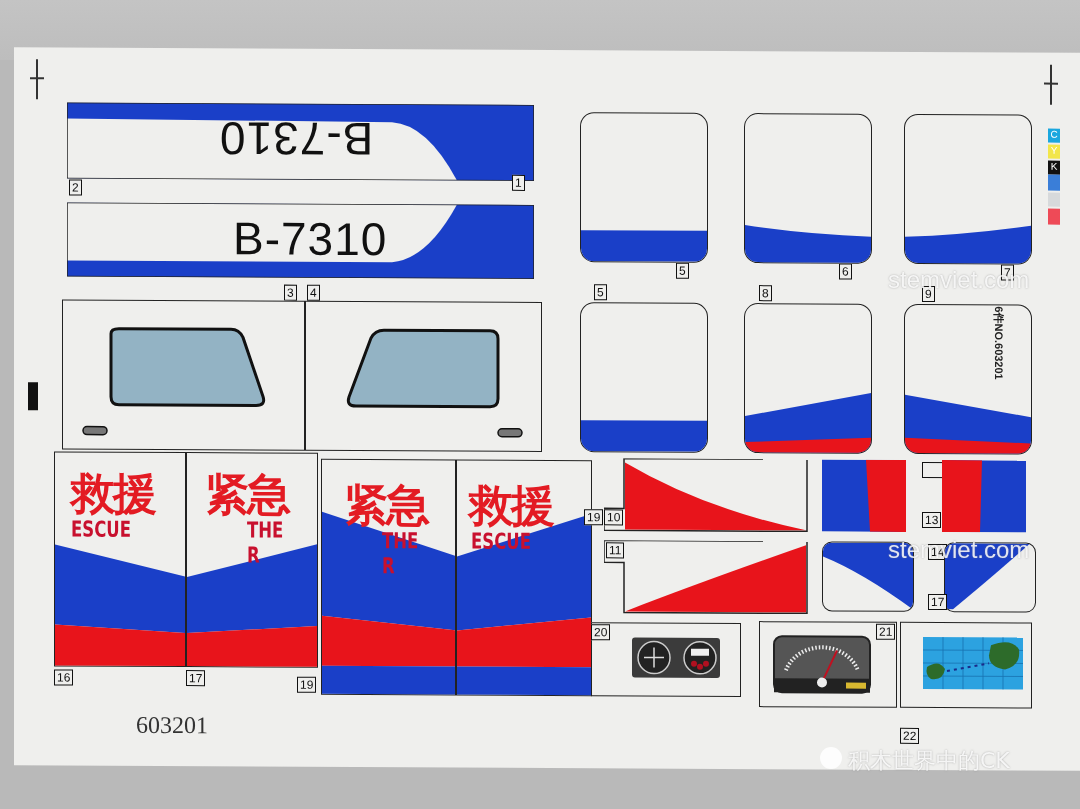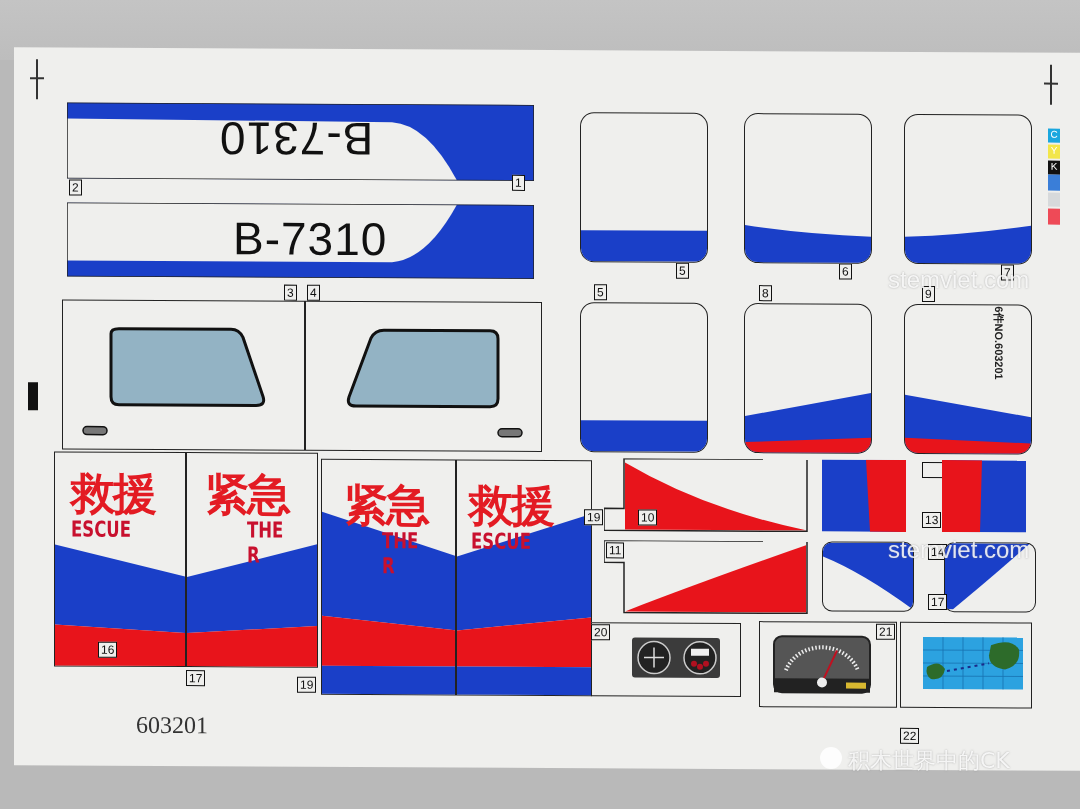--- a/index.html
+++ b/index.html
@@ -110,21 +110,21 @@
   <div class="abs" style="left:992px;top:254px;font-size:11px;font-weight:bold;color:#222;transform:rotate(90deg);transform-origin:left top;white-space:nowrap;">6件NO.603201</div>
 
   <div class="outline" style="left:40px;top:404px;width:132px;height:215px;overflow:hidden;background:#efefed;">
     <svg width="132" height="215" style="position:absolute;left:0;top:0;">
       <path d="M0,92 L132,124 L132,180 L0,172 Z" fill="#1a3fc8"></path>
       <path d="M0,172 L132,180 L132,215 L0,215 Z" fill="#e8141b"></path>
     </svg>
     <div class="cjk" style="left:16px;top:12px;">救援</div>
     <div class="en" style="left:16px;top:64px;">ESCUE</div>
   </div>
-  <div class="num" style="left:40px;top:594px;margin-left:44px;">16</div>
+  <div class="num" style="left:40px;top:622px;">16</div>
   <div class="outline" style="left:172px;top:404px;width:132px;height:215px;overflow:hidden;background:#efefed;">
     <svg width="132" height="215" style="position:absolute;left:0;top:0;">
       <path d="M0,124 L132,90 L132,172 L0,180 Z" fill="#1a3fc8"></path>
       <path d="M0,180 L132,172 L132,215 L0,215 Z" fill="#e8141b"></path>
     </svg>
     <div class="cjk" style="left:18px;top:12px;">紧急</div>
     <div class="en" style="left:60px;top:64px;">THE R</div>
   </div>
   <div class="num" style="left:172px;top:622px;">17</div>
 
@@ -148,21 +148,21 @@
   </div>
   <div class="num" style="left:283px;top:628px;">19</div>
   <div class="num" style="left:570px;top:430px;margin-top:29px;">19</div>
 
   <div class="abs" style="left:590px;top:408px;width:204px;height:74px;">
     <svg width="204" height="74">
       <path d="M20,0 L203,0 L203,72 L0,72 L0,50 L20,50 Z" fill="#efefed" stroke="#222" stroke-width="1.5"></path>
       <path d="M21,4 Q100,50 202,71 L21,71 Z" fill="#e8141b"></path>
     </svg>
   </div>
-  <div class="num" style="left:624px;top:459px;">10</div>
+  <div class="num" style="left:590px;top:459px;">10</div>
   <div class="abs" style="left:590px;top:490px;width:204px;height:74px;">
     <svg width="204" height="74">
       <path d="M0,0 L203,0 L203,72 L20,72 L20,22 L0,22 Z" fill="#efefed" stroke="#222" stroke-width="1.5"></path>
       <path d="M202,4 Q100,40 21,71 L202,71 Z" fill="#e8141b"></path>
     </svg>
   </div>
   <div class="num" style="left:592px;top:492px;">11</div>
 
   <div class="abs" style="left:808px;top:408px;width:84px;height:72px;">
     <svg width="84" height="72">

